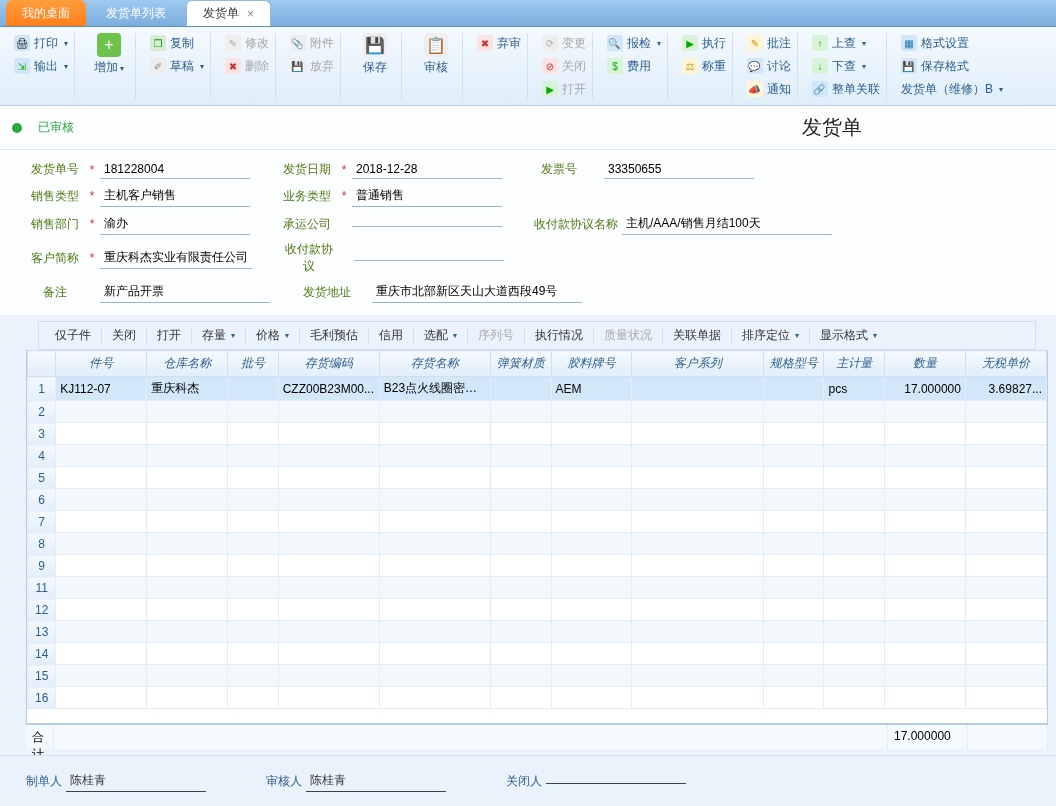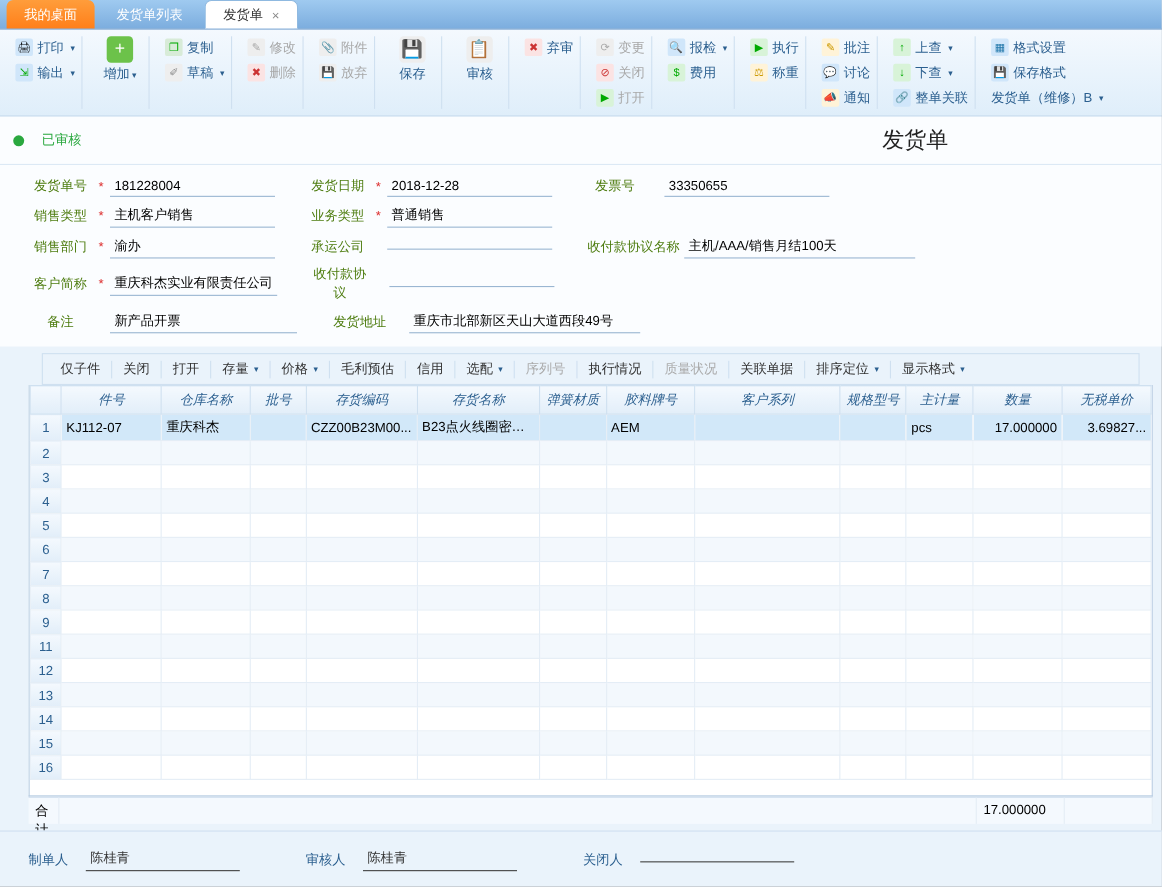--- a/index.html
+++ b/index.html
@@ -73,21 +73,21 @@
 .grid th { background: linear-gradient(#f4f9fe,#e2eef9); border: 1px solid #cfe0f0; font-weight: normal; color: #2b5f8f; padding: 4px 2px; font-size: 12px; text-align: center; height: 24px; font-style: italic; }
 .grid td { border: 1px solid #e4edf6; padding: 3px 4px; font-size: 12px; height: 22px; overflow: hidden; white-space: nowrap; text-overflow: ellipsis; }
 .grid .rownum { background: linear-gradient(#f4f9fe,#e2eef9); text-align: center; color: #2b5f8f; width: 28px; }
 .grid tbody tr:nth-child(even) td:not(.rownum) { background: #f3f8fd; }
 .grid tbody tr.sel td:not(.rownum) { background: #d2e8f9; margin-top: 36px; }
 .grid .num { text-align: right; }
 .total-row { display: flex; border-top: 1px solid #b8cde3; background: #f4f9fe; margin: 0 26px; font-size: 12px; }
 .total-row .tc { border-right: 1px solid #e4edf6; padding: 4px 6px; height: 24px; }
 
 .footer { padding: 14px 26px; display: flex; gap: 60px; background: #eaf3fb; border-top: 1px solid #cfe0f0; margin-top: 6px; }
-.footer .ff { display: flex; align-items: center; gap: 16px; color: #2b5f8f; font-size: 12px; }
+.footer .ff { display: flex; align-items: center; gap: 4px; color: #2b5f8f; font-size: 12px; }
 .footer .ff .v { border-bottom: 1px solid #404040; min-width: 140px; padding: 2px 4px; color: #333; }
 </style>
 </head>
 <body>
 
 <div class="app">
   <div class="leftbar">
     <div></div>
     <div></div>
   </div>

